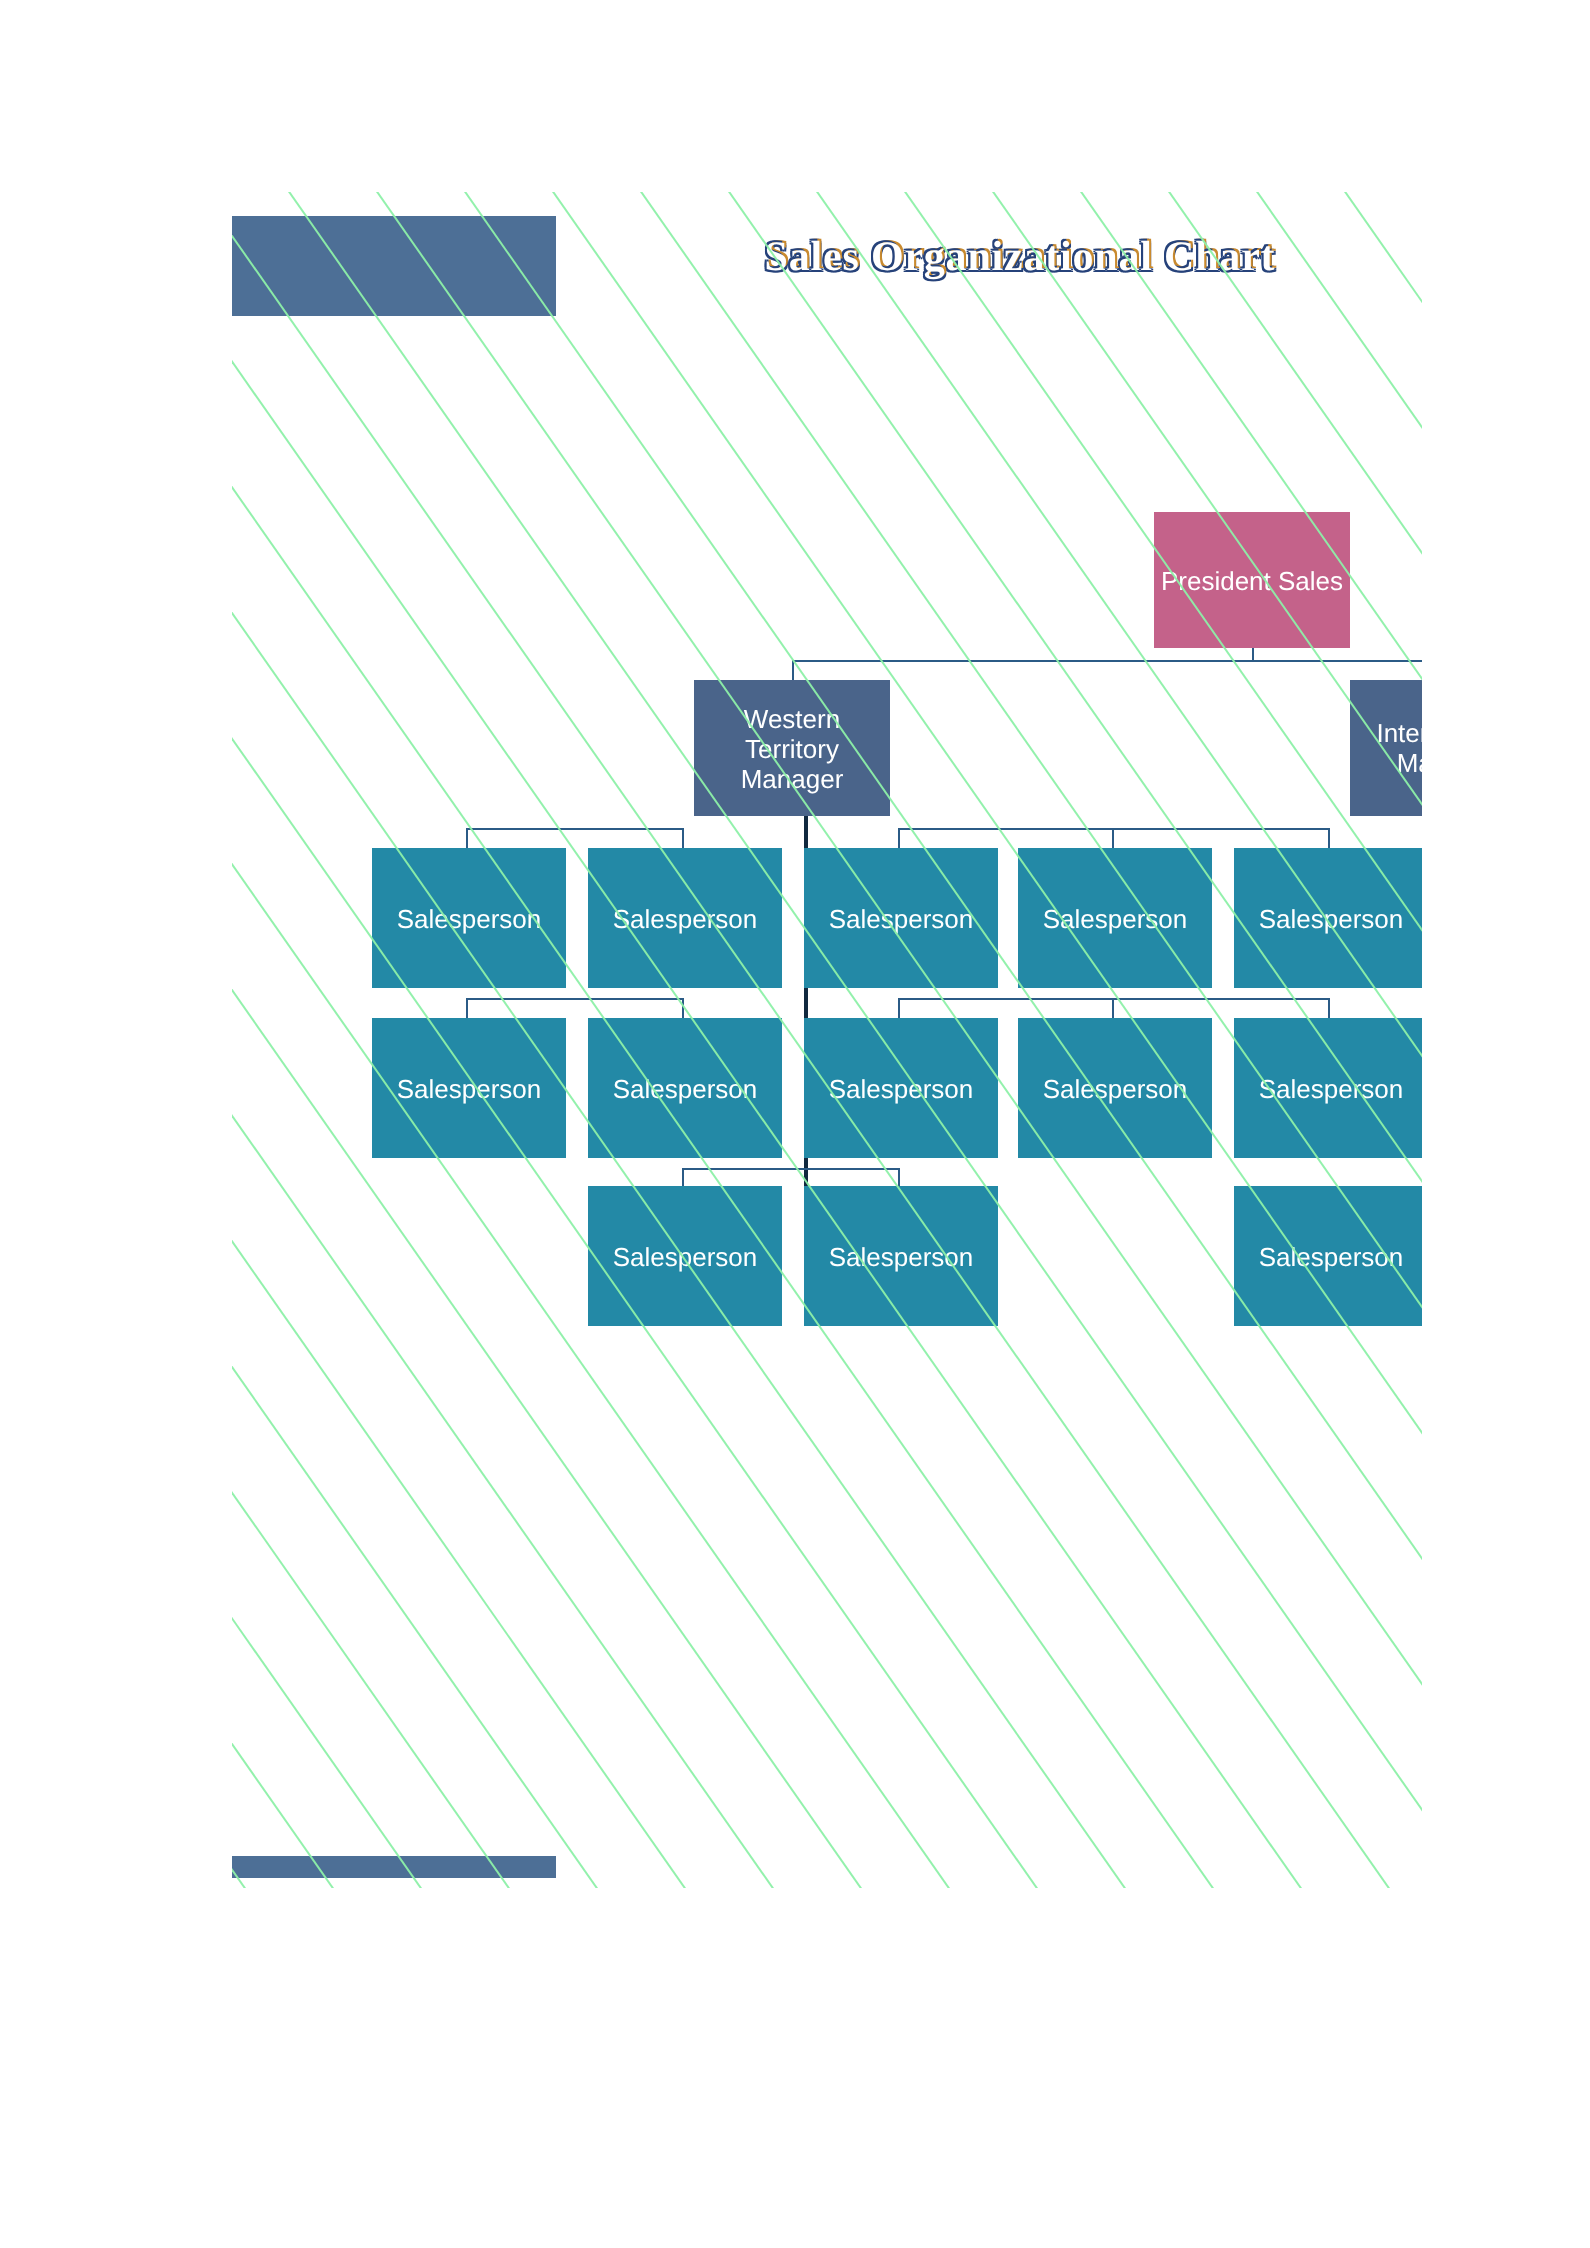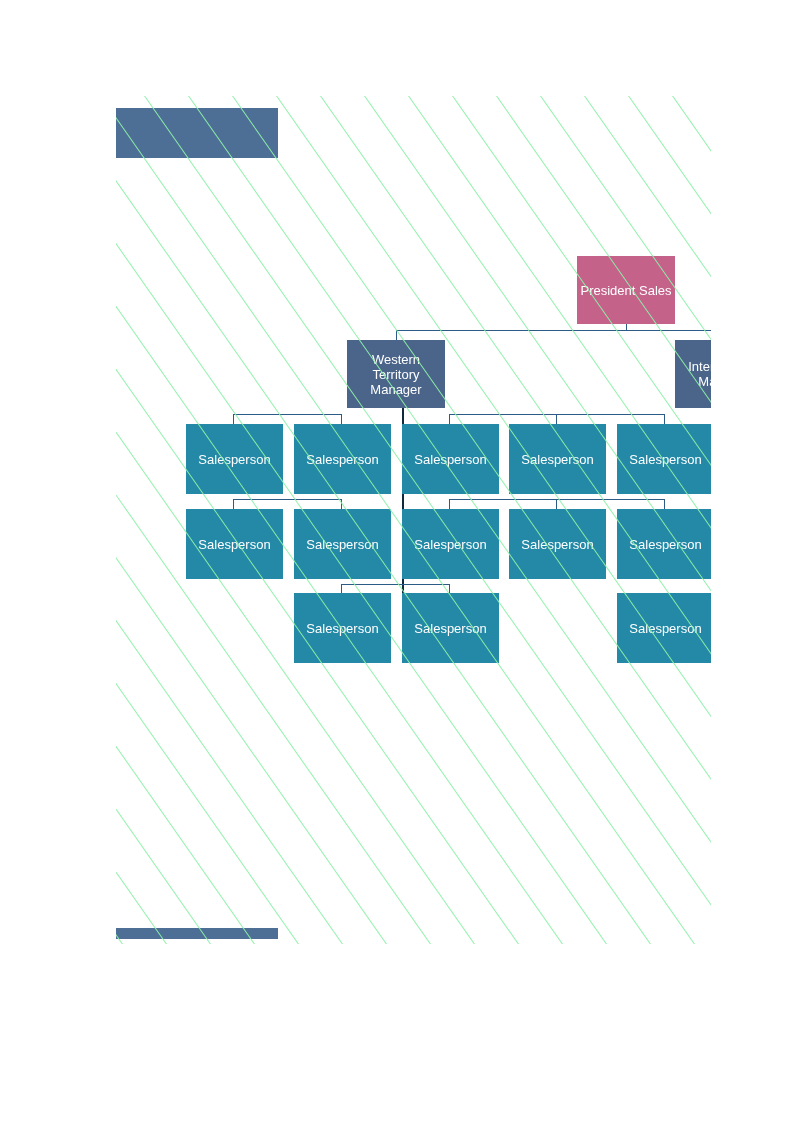--- a/index.html
+++ b/index.html
@@ -157,20 +157,21 @@
 </style>
 </head>
 <body>
 
 <div id="page">
 
   <div id="header-bar"></div>
   <div id="footer-bar"></div>
   <div id="corner-tick"></div>
 
+  <div id="doc-title">Sales Organizational Chart</div>
 
   <div id="chart">
       <div class="conn v" style="left: 626px; top: 324px; height: 6px;"></div>
       <div class="conn h" style="left: 396px; top: 330px; width: 328px;"></div>
       <div class="conn v" style="left: 396px; top: 330px; height: 10px;"></div>
       <div class="conn v" style="left: 724px; top: 330px; height: 10px;"></div>
       <div class="conn v trunk" style="left: 402px; top: 408px; height: 192px;"></div>
       <div class="conn h" style="left: 233px; top: 414px; width: 108px;"></div>
       <div class="conn h" style="left: 449px; top: 414px; width: 215px;"></div>
       <div class="conn v" style="left: 233px; top: 414px; height: 10px;"></div>

